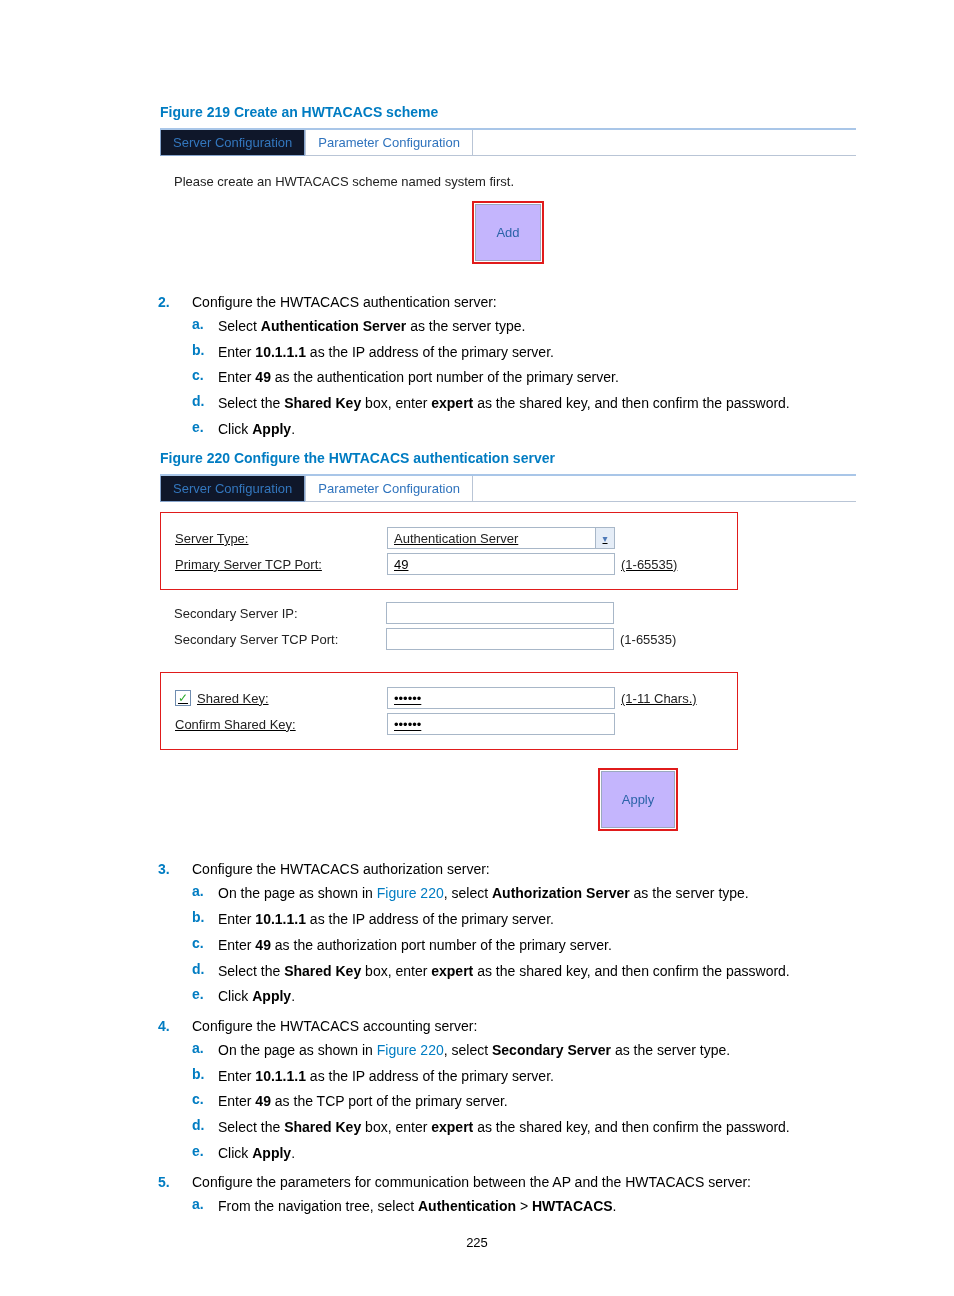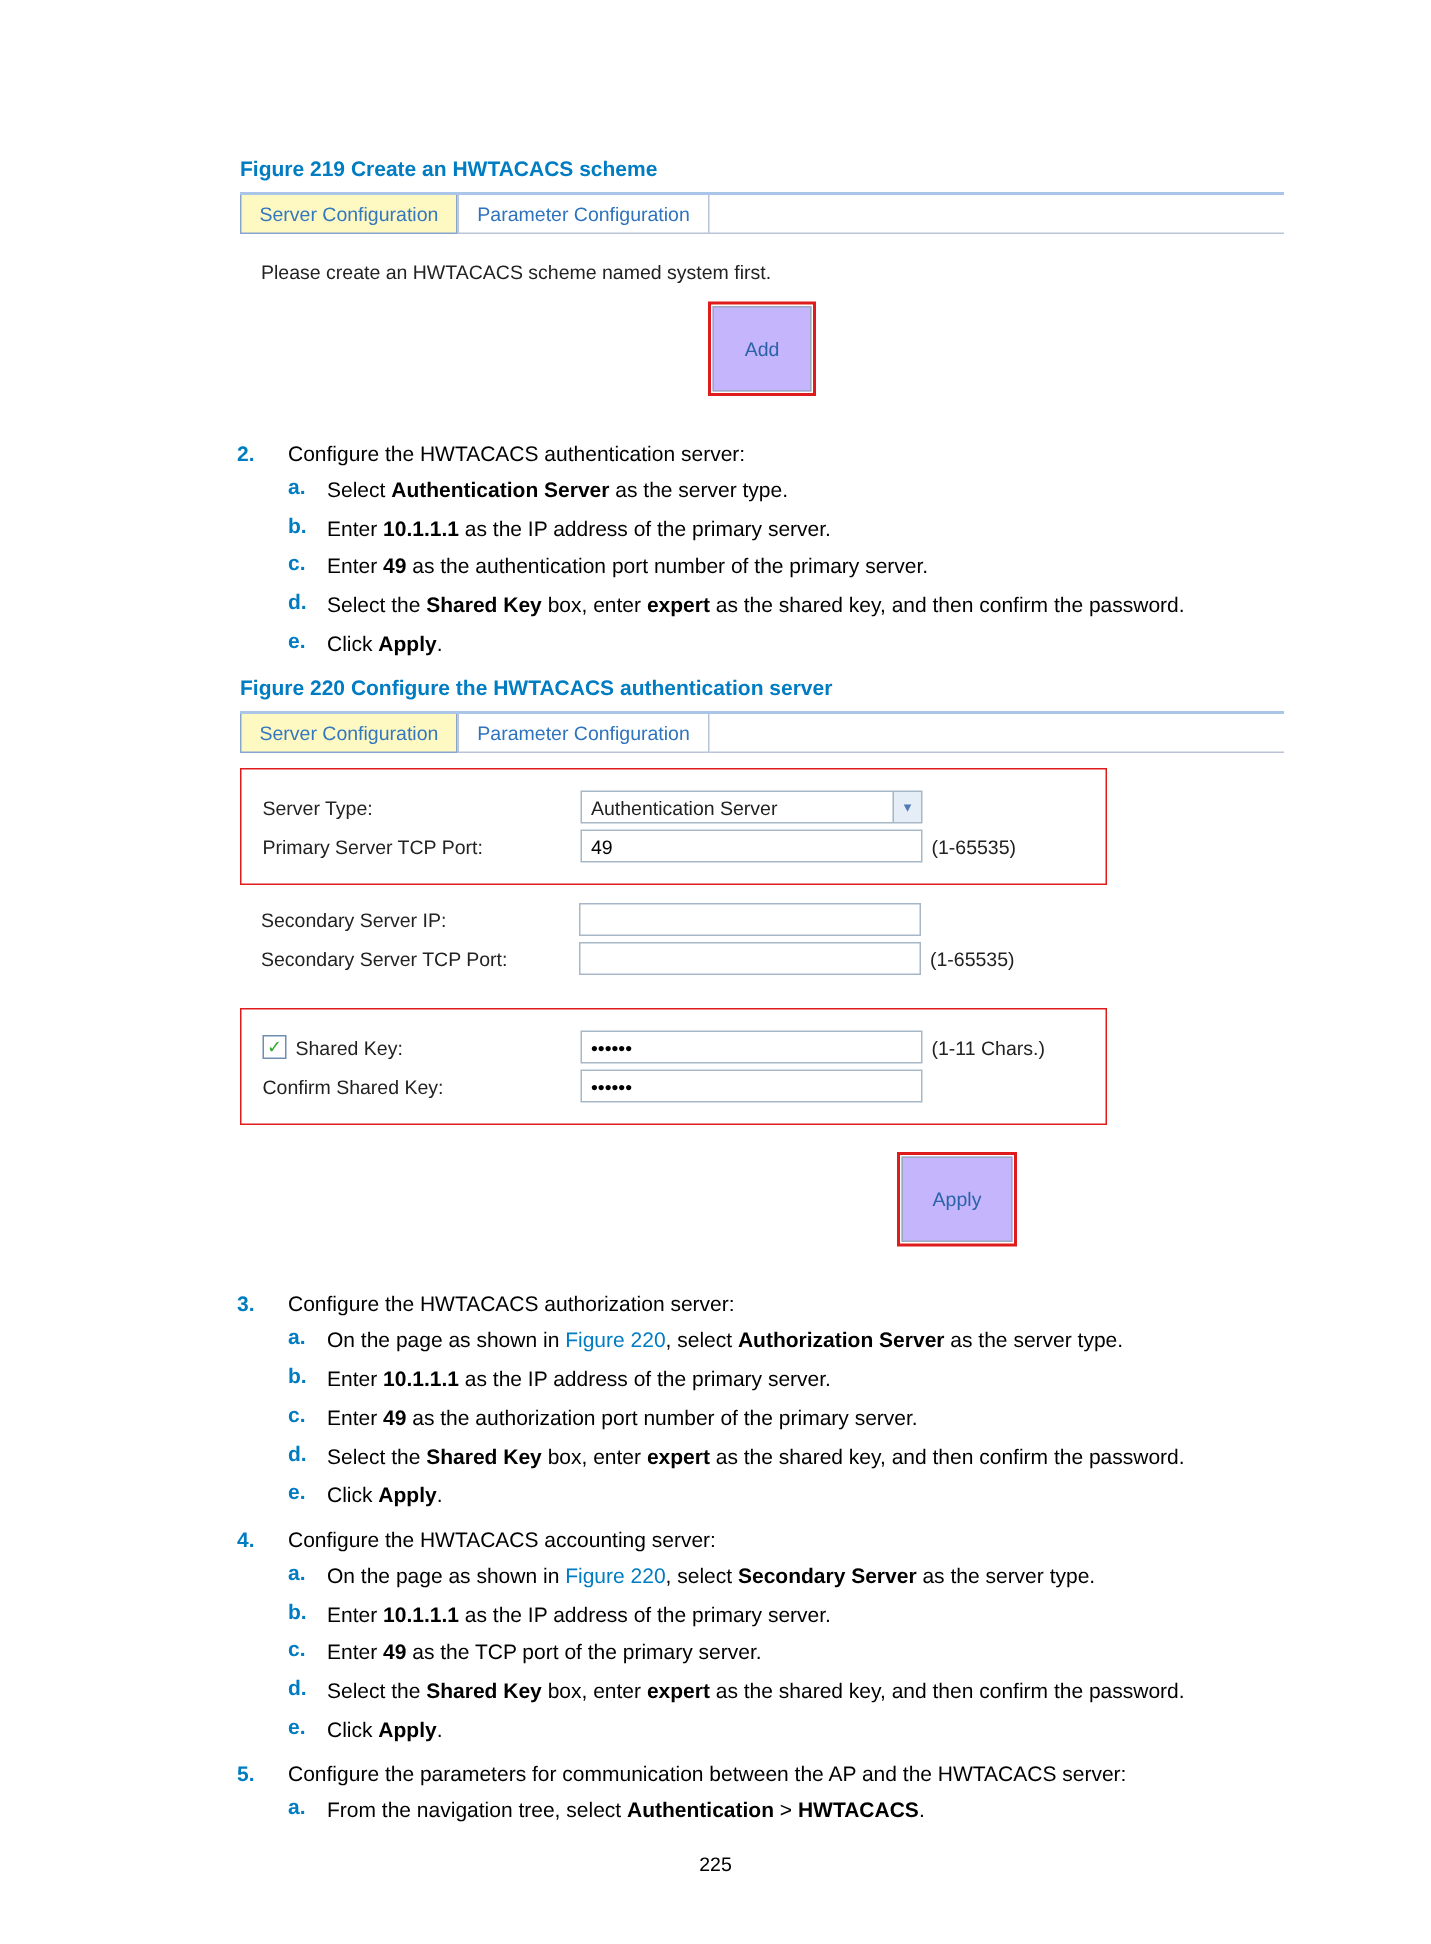--- a/index.html
+++ b/index.html
@@ -35,21 +35,21 @@
     background: #fff;
   }
   .tab {
     border: 1px solid #b9c5d6;
     border-top: none;
     padding: 5px 12px;
     font-size: 13px;
     white-space: nowrap;
   }
   .tab.active {
-    background: #fef9c3;
+    background: #0f172a;
     border-color: #87a5cd;
     color: #3377be;
   }
   .tab.inactive {
     color: #2f73bd;
   }
   .tabrest {
     flex: 1 1 auto;
     border-bottom: 1px solid #b9c5d6;
   }
@@ -85,21 +85,21 @@
   .sublist      { margin: 6px 0 10px 0; }
   .subitem      { display: flex; margin: 4px 0; }
   .subl         { width: 26px; color: #007cc2; font-weight: 700; padding-left: 34px; }
   .subt         { flex: 1; line-height: 1.55; }
 
   strong        { font-weight: 700; }
   .link         { color: #007cc2; }
 
   
   .formpanel    { margin-top: 6px; }
-  .boxred       { border: 1px solid #e01b1b; padding: 10px 12px 10px 14px; margin-top: 10px; }
+  .boxred       { border: 1px solid #e01b1b; padding: 10px 12px 10px 14px; margin-top: 10px; text-decoration: underline; }
   .boxgap       { padding: 8px 12px 8px 14px; }
   .formrow {
     display: flex;
     align-items: center;
     margin: 4px 0;
     font-size: 13px;
     color: #222;
   }
   .flabel       { width: 212px; display: flex; align-items: center; }
   .field {

